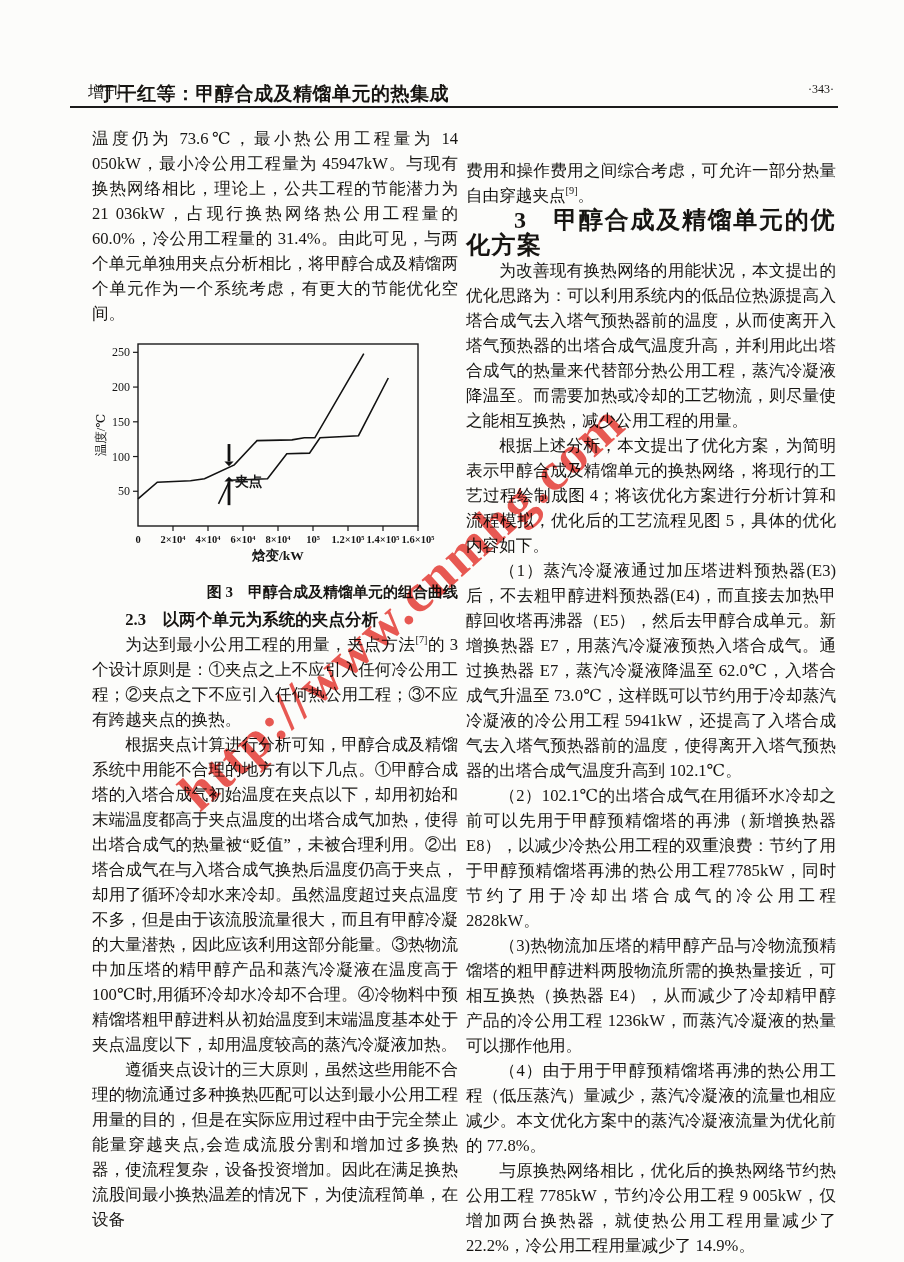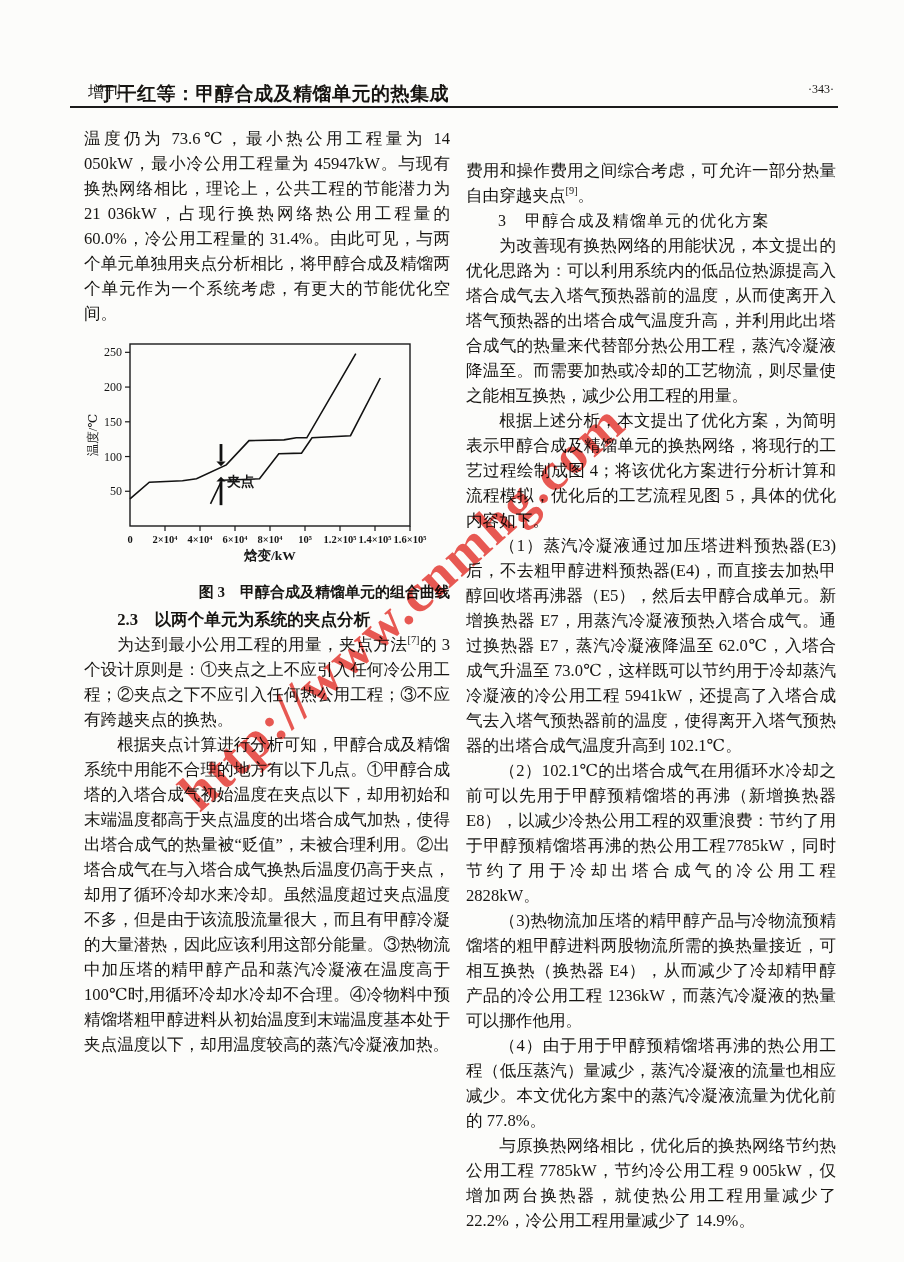--- a/index.html
+++ b/index.html
@@ -10,30 +10,30 @@
   }
   
   .hdr-journal{position:absolute;left:88px;top:82px;font-size:16px;letter-spacing:1px;}
   .hdr-title{position:absolute;left:98px;top:81px;width:752px;text-align:left;
     font-size:19px;font-weight:bold;letter-spacing:.5px;}
   .hdr-page{position:absolute;right:70px;top:82px;font-size:12px;}
   .hdr-rule{position:absolute;left:70px;top:106px;width:768px;height:2px;background:#1b1b1b;}
   
   .col{position:absolute;top:126px;font-size:16.6px;line-height:25px;
     text-align:justify;text-justify:inter-ideograph;}
-  .col-left{left:84px;width:366px;}
+  .col-left{left:92px;width:366px;}
   .col-right{left:466px;width:370px;margin-top:32px;}
   .col p{margin:0;text-indent:2em;}
   .col p.cont{text-indent:0;}
   sup{font-size:.62em;line-height:0;}
   
   .figure{margin:8px 0 2px 0;}
   .fig-caption{text-align:right;font-weight:bold;font-size:15px;margin:1px 0 0 0;text-indent:0 !important;}
   .sec23{font-weight:bold;font-size:16.6px;margin:13px 0 6px 0;text-indent:0;}
-  .sec3{font-size:16px;font-weight:400;margin:10px 0 9px 0;text-indent:0;letter-spacing:1.5px;}
+  .sec3{font-size:24px;font-weight:700;margin:10px 0 9px 0;text-indent:0;letter-spacing:1.5px;}
   svg text{font-family:"Liberation Serif","DejaVu Serif",serif;}
   
   .watermark{
     position:absolute;left:102px;top:546px;width:666px;height:62px;
     transform:rotate(-42deg);
     font-family:"Liberation Serif","DejaVu Serif",serif;
     font-weight:bold;font-size:54px;letter-spacing:2px;white-space:nowrap;
     mix-blend-mode:multiply;opacity:.82;pointer-events:none;z-index:5;
   }
 </style>
@@ -89,20 +89,21 @@
           <line x1="137" y1="171.16030534351145" x2="137" y2="147.54198473282443" stroke="#111" stroke-width="2.8"></line>
           <polygon points="132.4,147.54198473282443 141.6,147.54198473282443 137,142.6793893129771" fill="#111"></polygon>
           <text x="143.125" y="152.40458015267177" font-size="13.5" font-weight="bold" fill="#151515">夹点</text>
         </svg>
       <div class="fig-caption">图 3　甲醇合成及精馏单元的组合曲线</div>
     </div>
 
     <p class="sec23">2.3　以两个单元为系统的夹点分析</p>
     <p>为达到最小公用工程的用量，夹点方法<sup>[7]</sup>的 3 个设计原则是：①夹点之上不应引入任何冷公用工程；②夹点之下不应引入任何热公用工程；③不应有跨越夹点的换热。</p>
     <p>根据夹点计算进行分析可知，甲醇合成及精馏系统中用能不合理的地方有以下几点。①甲醇合成塔的入塔合成气初始温度在夹点以下，却用初始和末端温度都高于夹点温度的出塔合成气加热，使得出塔合成气的热量被“贬值”，未被合理利用。②出塔合成气在与入塔合成气换热后温度仍高于夹点，却用了循环冷却水来冷却。虽然温度超过夹点温度不多，但是由于该流股流量很大，而且有甲醇冷凝的大量潜热，因此应该利用这部分能量。③热物流中加压塔的精甲醇产品和蒸汽冷凝液在温度高于 100℃时,用循环冷却水冷却不合理。④冷物料中预精馏塔粗甲醇进料从初始温度到末端温度基本处于夹点温度以下，却用温度较高的蒸汽冷凝液加热。</p>
+    <p>遵循夹点设计的三大原则，虽然这些用能不合理的物流通过多种换热匹配可以达到最小公用工程用量的目的，但是在实际应用过程中由于完全禁止能量穿越夹点,会造成流股分割和增加过多换热器，使流程复杂，设备投资增加。因此在满足换热流股间最小换热温差的情况下，为使流程简单，在设备</p>
   </div>
 
   <div class="col col-right">
     <p class="cont">费用和操作费用之间综合考虑，可允许一部分热量自由穿越夹点<sup>[9]</sup>。</p>
     <p class="sec3">3　甲醇合成及精馏单元的优化方案</p>
     <p>为改善现有换热网络的用能状况，本文提出的优化思路为：可以利用系统内的低品位热源提高入塔合成气去入塔气预热器前的温度，从而使离开入塔气预热器的出塔合成气温度升高，并利用此出塔合成气的热量来代替部分热公用工程，蒸汽冷凝液降温至。而需要加热或冷却的工艺物流，则尽量使之能相互换热，减少公用工程的用量。</p>
     <p>根据上述分析，本文提出了优化方案，为简明表示甲醇合成及精馏单元的换热网络，将现行的工艺过程绘制成图 4；将该优化方案进行分析计算和流程模拟，优化后的工艺流程见图 5，具体的优化内容如下。</p>
     <p>（1）蒸汽冷凝液通过加压塔进料预热器(E3)后，不去粗甲醇进料预热器(E4)，而直接去加热甲醇回收塔再沸器（E5），然后去甲醇合成单元。新增换热器 E7，用蒸汽冷凝液预热入塔合成气。通过换热器 E7，蒸汽冷凝液降温至 62.0℃，入塔合成气升温至 73.0℃，这样既可以节约用于冷却蒸汽冷凝液的冷公用工程 5941kW，还提高了入塔合成气去入塔气预热器前的温度，使得离开入塔气预热器的出塔合成气温度升高到 102.1℃。</p>
     <p>（2）102.1℃的出塔合成气在用循环水冷却之前可以先用于甲醇预精馏塔的再沸（新增换热器 E8），以减少冷热公用工程的双重浪费：节约了用于甲醇预精馏塔再沸的热公用工程7785kW，同时节约了用于冷却出塔合成气的冷公用工程2828kW。</p>
     <p>（3)热物流加压塔的精甲醇产品与冷物流预精馏塔的粗甲醇进料两股物流所需的换热量接近，可相互换热（换热器 E4），从而减少了冷却精甲醇产品的冷公用工程 1236kW，而蒸汽冷凝液的热量可以挪作他用。</p>

